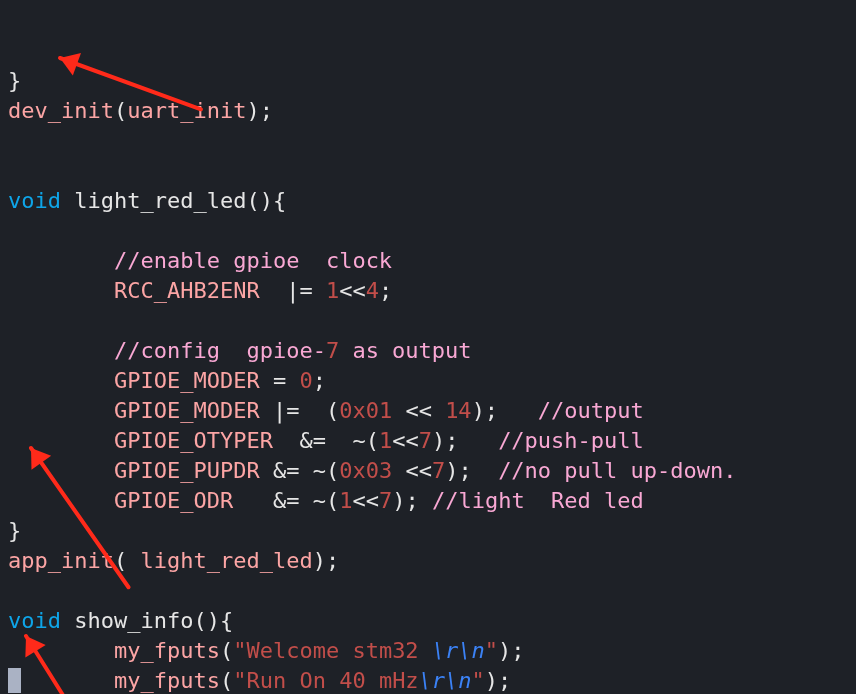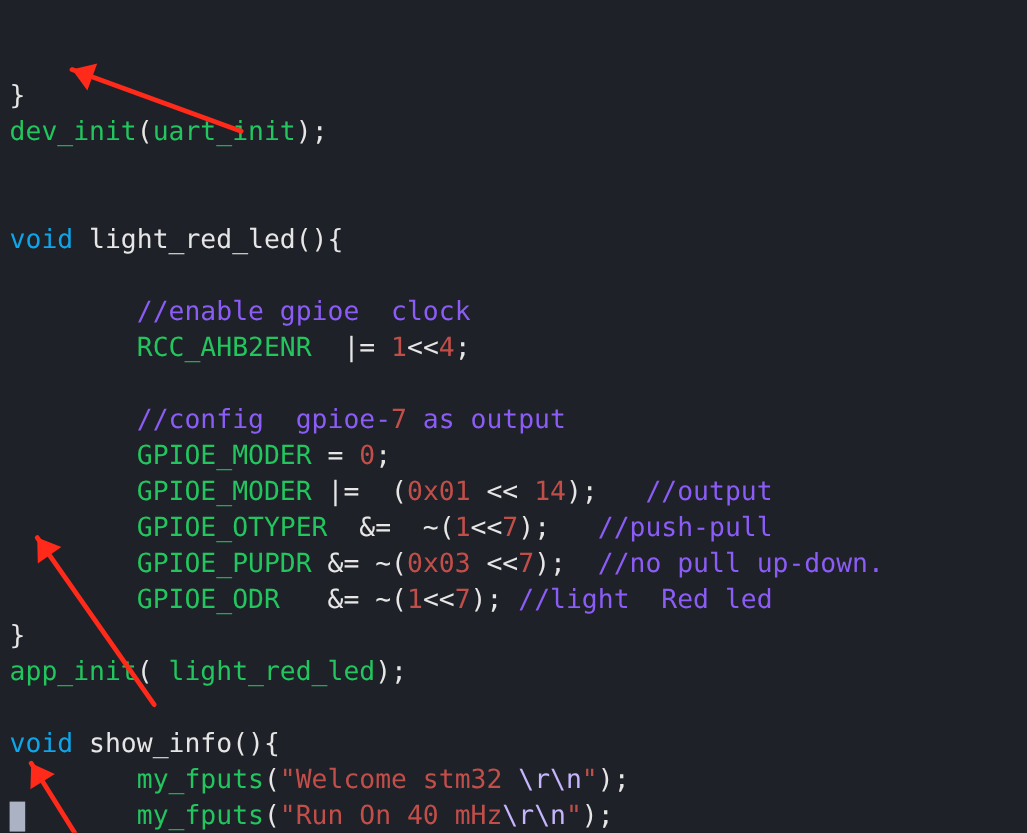--- a/index.html
+++ b/index.html
@@ -20,25 +20,25 @@
     line-height: 30px;
     color: #e6e6e6;
     padding: 6px 8px;
     box-sizing: border-box;
     white-space: pre;
   }
   .line { display: block; min-height: 30px; }
   .kw   { color: #0ea5e9; }   
   .fn   { color: #e6e6e6; }
   .punc { color: #e6e6e6; }
-  .cmt  { color: #8b5cf6; }   
+  .cmt  { color: #f9a8d4; }   
   .num  { color: #c24e4a; }   
-  .ident{ color: #22c55e; }
+  .ident{ color: #fca5a5; }
   .str  { color: #c24e4a; }
-  .esc  { color: #c4b5fd; }
+  .esc  { color: #3b82f6; font-style: italic; }
   .sel  { background: #aab2c4; color:#1e2127; }
 
   .arrow {
     position: absolute;
     pointer-events: none;
   }
 </style>
 </head>
 <body>
 

